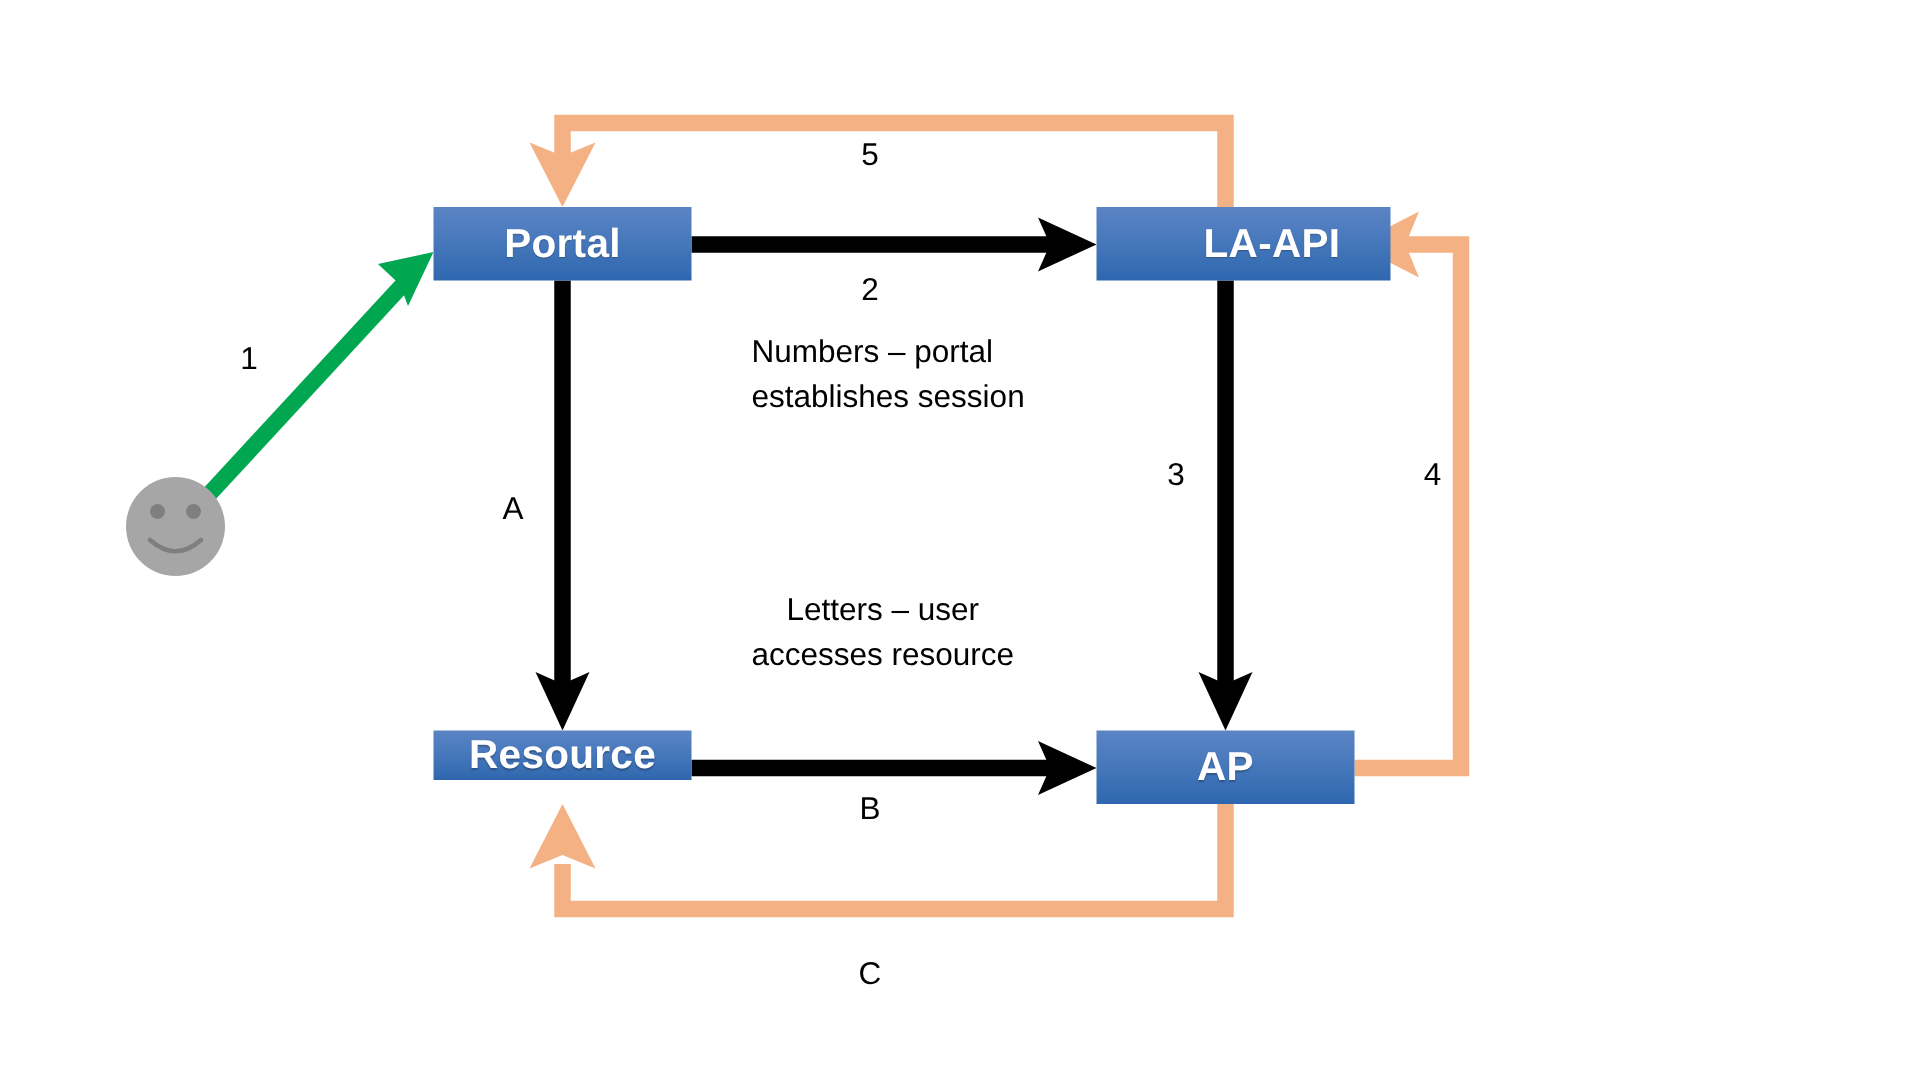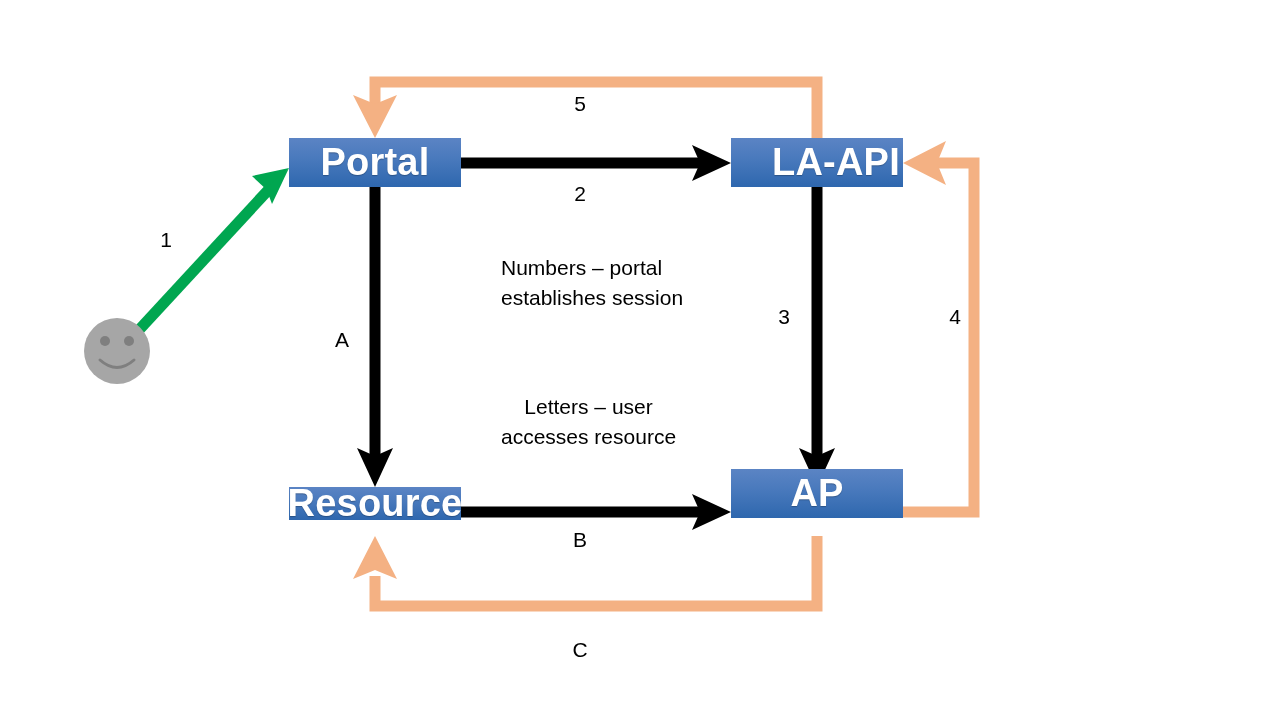--- a/index.html
+++ b/index.html
@@ -25,21 +25,21 @@
     height: 720px;
   }
   .node-box {
     position: absolute;
     display: flex;
     align-items: center;
     justify-content: center;
     background: linear-gradient(180deg, #5b84c4 0%, #4a7abd 40%, #2e67ae 100%);
     color: #ffffff;
     font-weight: bold;
-    font-size: 38px;
+    font-size: 27px;
     letter-spacing: 0.2px;
     text-shadow: 0 1px 1px rgba(0,0,0,0.25);
     font-family: "Liberation Sans", sans-serif;
     box-sizing: border-box;
   }
   .edge-label {
     position: absolute;
     font-size: 21px;
     color: #000000;
     font-family: "Liberation Sans", sans-serif;
@@ -108,47 +108,47 @@
       <circle cx="105" cy="341" r="5" fill="#7f7f7f"></circle>
       <circle cx="129" cy="341" r="5" fill="#7f7f7f"></circle>
       <path d="M 100,360 Q 117,375 134,360" stroke="#7f7f7f" stroke-width="3" fill="none" stroke-linecap="round"></path>
     </g>
   </svg>
 
   <div class="node-box" style="left:289px; top:138px; width:172px; height:49px;">
     <span>Portal</span>
   </div>
 
-  <div class="node-box" style="left:731px; top:138px; width:172px; height:49px;padding-left:38px;">
+  <div class="node-box" style="left:731px; top:138px; width:196px; height:49px;padding-left:38px;">
     <span>LA-API</span>
   </div>
 
   <div class="node-box" style="left:289px; top:487px; width:172px; height:33px;">
     <span>Resource</span>
   </div>
 
-  <div class="node-box" style="left:731px; top:469px; width:172px; height:49px;">
+  <div class="node-box" style="left:731px; top:487px; width:172px; height:49px;">
     <span>AP</span>
   </div>
 
   <div class="edge-label" style="left:156px; top:228px; width:20px;">1</div>
 
   <div class="edge-label" style="left:570px; top:182px; width:20px;">2</div>
 
   <div class="edge-label" style="left:774px; top:305px; width:20px;">3</div>
 
   <div class="edge-label" style="left:945px; top:305px; width:20px;">4</div>
 
   <div class="edge-label" style="left:570px; top:92px; width:20px;">5</div>
 
   <div class="edge-label" style="left:332px; top:328px; width:20px;">A</div>
 
   <div class="edge-label" style="left:570px; top:528px; width:20px;">B</div>
 
   <div class="edge-label" style="left:570px; top:638px; width:20px;">C</div>
 
-  <div class="note-text" style="left:501px; top:220px;margin-top:33px;">Numbers – portal
+  <div class="note-text" style="left:501px; top:220px;">Numbers – portal
 establishes session</div>
 
   <div class="note-text" style="left:501px; top:392px;text-align:center;">Letters – user
 accesses resource</div>
 
 </div>
 
 </body></html>

